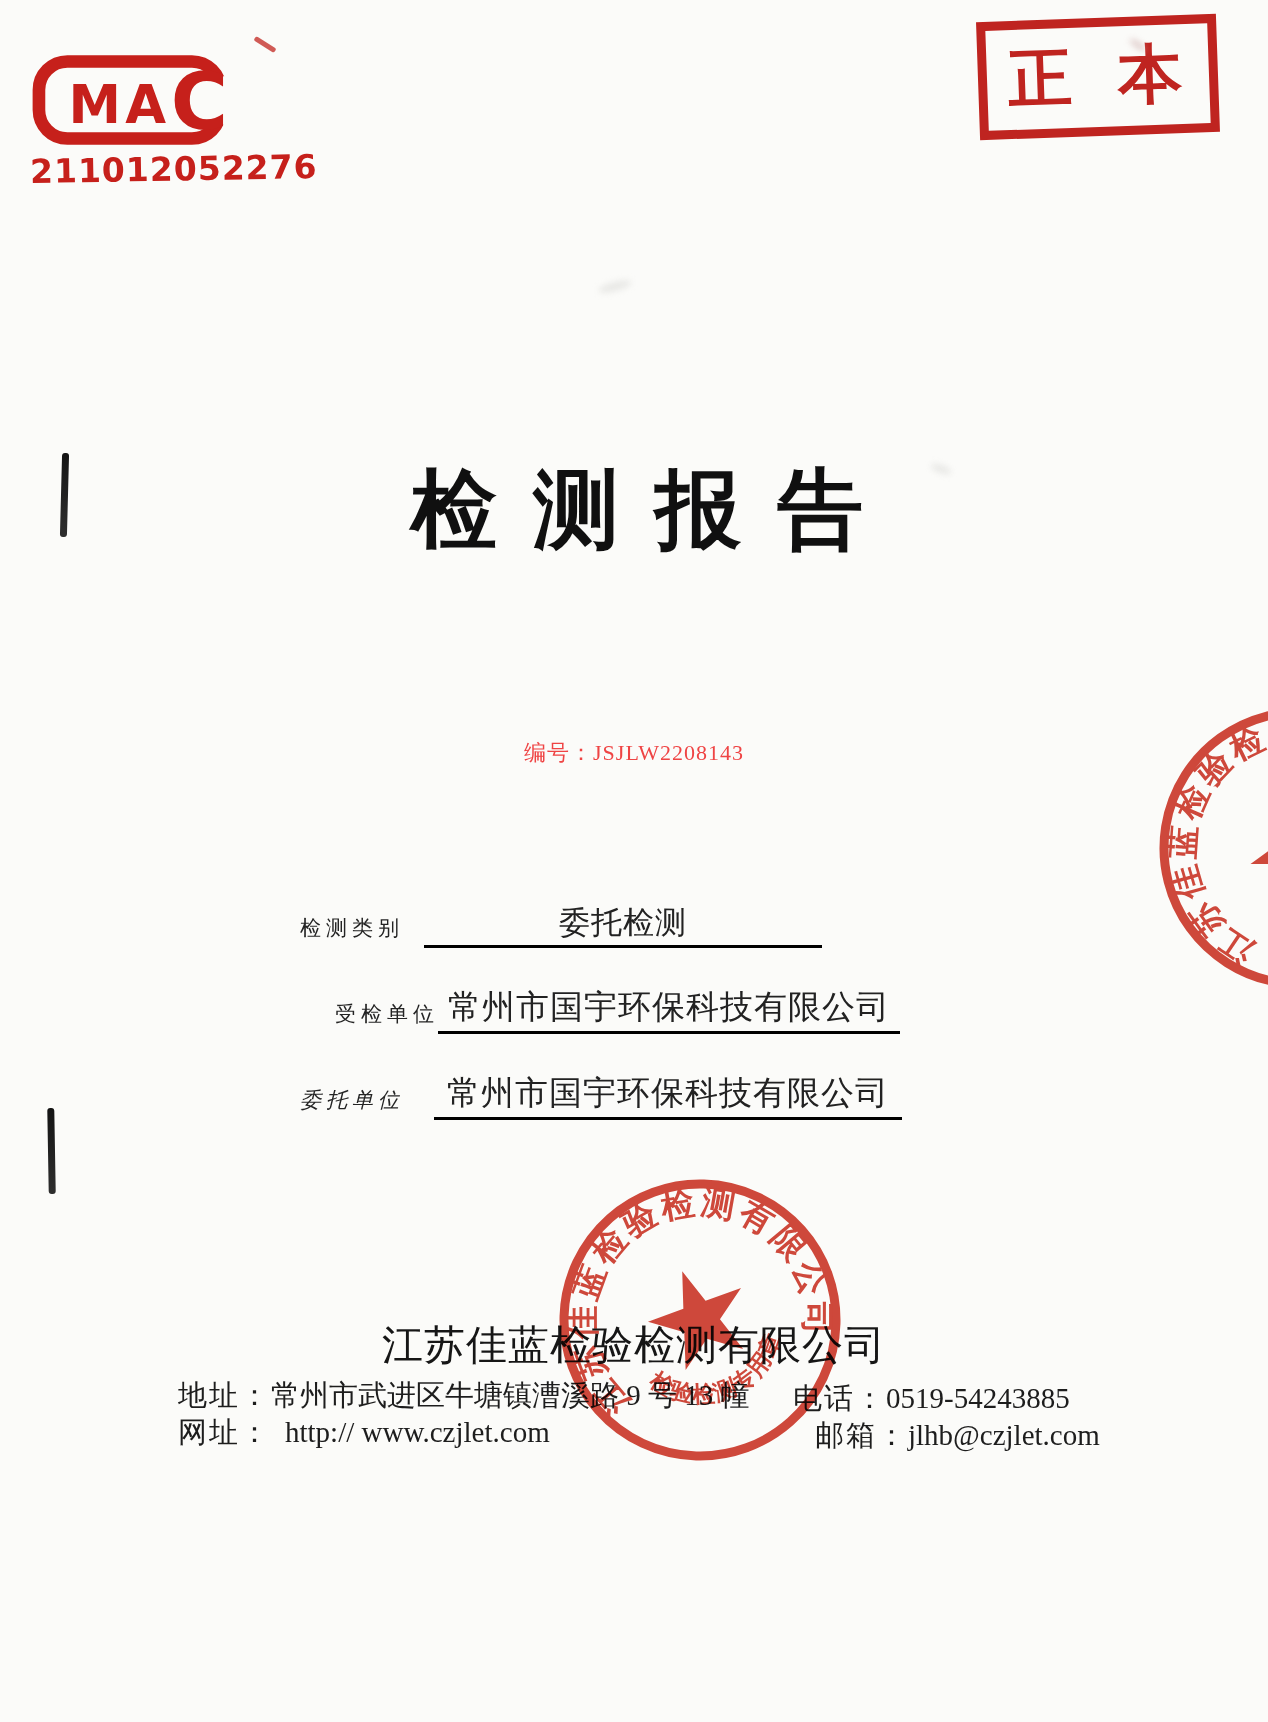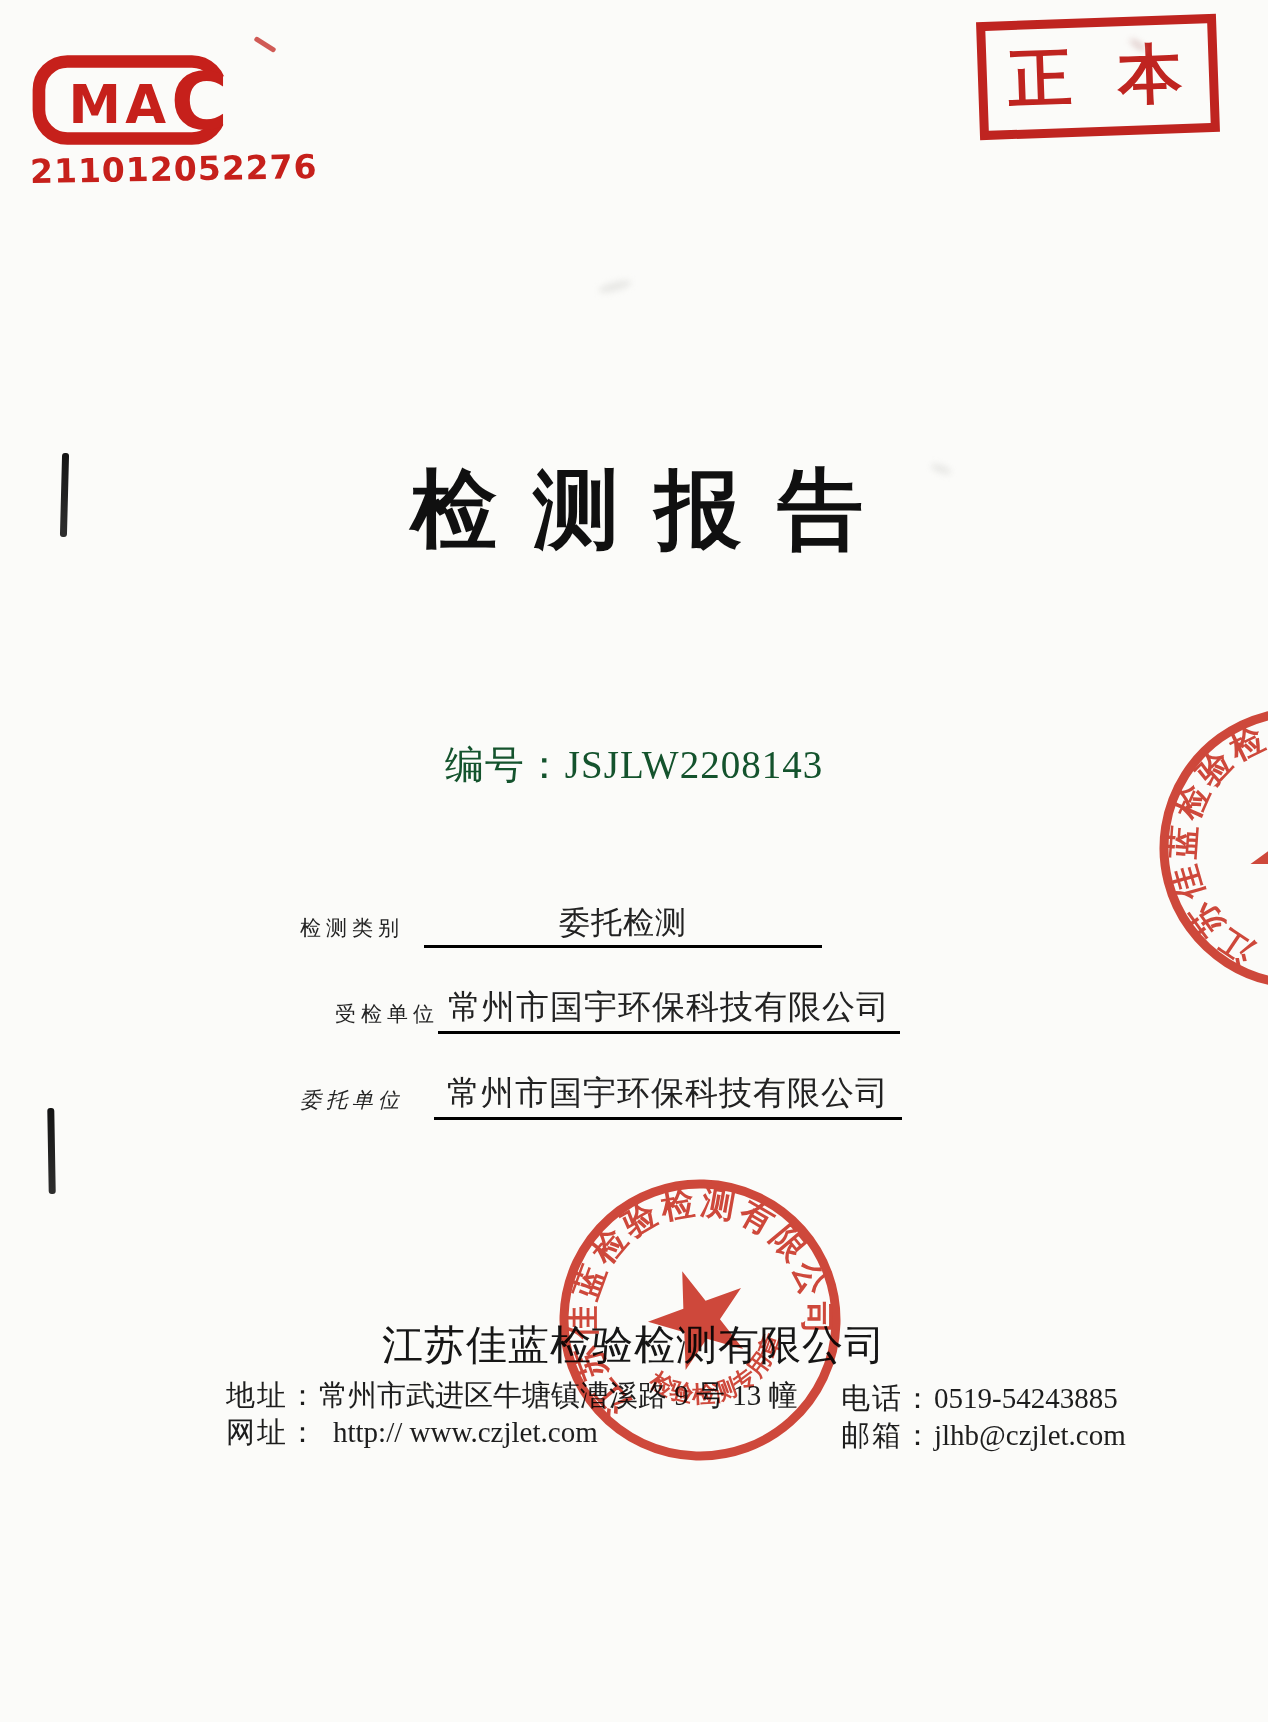--- a/index.html
+++ b/index.html
@@ -41,21 +41,21 @@
   
   .title{
     position:absolute;left:0;right:0;top:452px;
     text-align:center;font-size:86px;font-weight:900;color:#101010;
     letter-spacing:0.42em;text-indent:0.42em;white-space:nowrap;padding-left:6px;
   }
 
   
   .report-no{
     position:absolute;left:0;right:0;top:738px;text-align:center;
-    font-size:39px;color:#14532d;letter-spacing:1px;
+    font-size:22px;color:#ef4444;letter-spacing:1px;
   }
 
   
   .form-label{
     position:absolute;left:300px;font-size:21px;letter-spacing:5px;
     color:#242424;white-space:nowrap;
   }
   .form-value{
     position:absolute;height:42px;border-bottom:3px solid #000000;
     display:flex;align-items:flex-end;justify-content:center;
@@ -67,26 +67,26 @@
   .lab3{top:1086px;font-style:italic;} .val3{left:434px;top:1078px;width:468px;font-size:33px;}
 
   
   .company{
     position:absolute;left:0;right:0;top:1318px;text-align:center;
     font-size:41px;color:#161616;letter-spacing:1px;white-space:nowrap;
   }
 
   
   .footer-line{position:absolute;font-size:29px;color:#1d1d1d;white-space:nowrap;}
-  .footer-line .flabel{letter-spacing:2px;margin-left:48px;}
+  .footer-line .flabel{letter-spacing:2px;}
   .f-addr{left:178px;top:1376px;}
   .f-web{left:178px;top:1413px;}
   .f-web .fvalue{font-family:Liberation Serif, serif;padding-left:14px;}
   .f-phone{left:793px;top:1379px;}
-  .f-email{left:793px;top:1416px;}
+  .f-email{left:815px;top:1416px;}
 
   
   .seal{position:absolute;color:#cd3526;mix-blend-mode:multiply;opacity:.9;}
   .seal svg{display:block;overflow:visible;}
   .seal-main{left:550px;top:1170px;transform:rotate(-20deg);}
   .seal-edge{left:1150px;top:698px;transform:rotate(-36deg);}
   .seal-ring-text{
     font-family:"Liberation Serif","DejaVu Serif",serif;font-weight:700;
     font-size:33px;letter-spacing:4px;fill:currentColor;
   }

